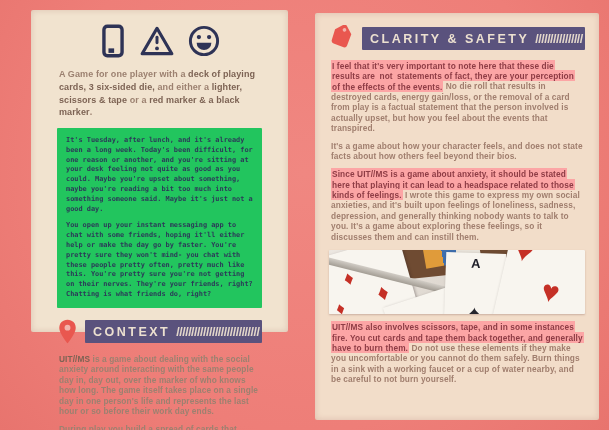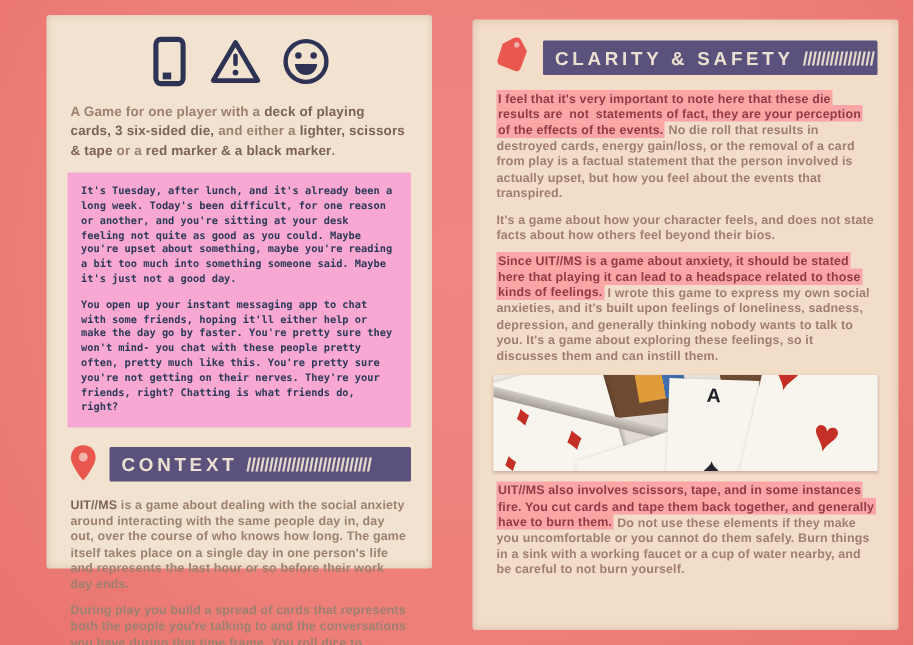--- a/index.html
+++ b/index.html
@@ -4,33 +4,33 @@
 <style>
   html,body{margin:0;padding:0;}
   body{
     width:609px;height:430px;overflow:hidden;position:relative;
     background:radial-gradient(circle at 50% 40%, #f08781, #ee7e78 65%, #e8746e 100%);
     font-family:"Liberation Sans",sans-serif;
     -webkit-font-smoothing:antialiased;
   }
   .page{position:absolute;box-sizing:border-box;border-radius:2px;
     box-shadow:0 0 6px rgba(120,40,40,.18) inset;}
-  .page-left{left:31px;top:10px;width:257px;height:369px;background:#f1e3cf;padding:10px 14px;}
+  .page-left{left:31px;top:10px;width:257px;height:322px;background:#f1e3cf;padding:10px 26px;}
   .page-right{left:315px;top:13px;width:284px;height:407px;background:#f2ddc9;padding:10px 14px;}
 
   
   .icons-row{display:flex;justify-content:center;align-items:center;gap:12px;margin-top:4px;}
   .icons-row svg{display:block;}
 
   
   .intro{margin:10px 2px 0;font-size:9px;line-height:1.42;color:#9c8170;font-weight:600;letter-spacing:.1px;}
   .seg-b{font-weight:800;color:#7d6354;}
 
   
-  .quote-box{margin-top:9px;background:#f9a8d4;border-radius:1px;padding:8px 9px;
+  .quote-box{margin-top:9px;background:#22c55e;border-radius:1px;padding:8px 9px;
     font-family:"DejaVu Sans Mono","Liberation Mono",monospace;
     font-size:6.9px;line-height:1.42;color:#2c3a58;font-weight:bold;}
   .quote-box p{margin:0;}
   .quote-box p + p{margin-top:7px;}
 
   
   .section-row{display:flex;align-items:center;gap:7px;margin-top:11px;}
   .banner{flex:1;background:#5a527d;color:#ece0d0;padding:5px 8px 4px;
     font-weight:bold;font-size:12.5px;white-space:nowrap;overflow:hidden;border-radius:1px;}
   .banner .title{letter-spacing:2.5px;}
@@ -101,21 +101,21 @@
     <svg width="21" height="26" viewBox="0 0 24 30">
       <path d="M12 1 C6.2 1 2.5 5.2 2.5 10.3 C2.5 16.8 12 28 12 28 C12 28 21.5 16.8 21.5 10.3 C21.5 5.2 17.8 1 12 1 Z" fill="#e9574f"></path>
       <circle cx="12" cy="10" r="3.4" fill="#f3b3ac"></circle>
     </svg>
     <div class="banner">
       <span class="title">CONTEXT</span><span class="slashes">////////////////////////////</span>
     </div>
   </div>
 
   <div class="body-text">
-    <p><span class="seg-b">UIT//MS</span><span> is a game about dealing with the social anxiety around interacting with the same people day in, day out, over the course of who knows how long. The game itself takes place on a single day in one person's life and represents the last hour or so before their work day ends.</span></p>
+    <p><span class="seg-b">UIT//MS</span><span> is a game about dealing with the social anxiety around interacting with the same people day in, day out, over the marker of who knows how long. The game itself takes place on a single day in one person's life and represents the last hour or so before their work day ends.</span></p>
     <p>During play you build a spread of cards that represents both the people you're talking to and the conversations you have during that time frame. You roll dice to determine how your character perceives the impact the conversations have on their friends, and how they themselves feel after. You answer question prompts to determine details, and you try to make it to the end of the day.</p>
   </div>
 </div>
 
 <div class="page page-right">
   <div class="section-row" style="margin-top:2px;">
     <svg width="26" height="26" viewBox="0 0 26 26">
       <g transform="rotate(-28 13 13)">
         <path d="M3 10 L11 2 H20 a3 3 0 0 1 3 3 V14 L14 22 a3 3 0 0 1 -4 0 L3 14 a3 3 0 0 1 0 -4 Z" fill="#e9574f"></path>
         <circle cx="19" cy="7" r="1.8" fill="#f3b3ac"></circle>

